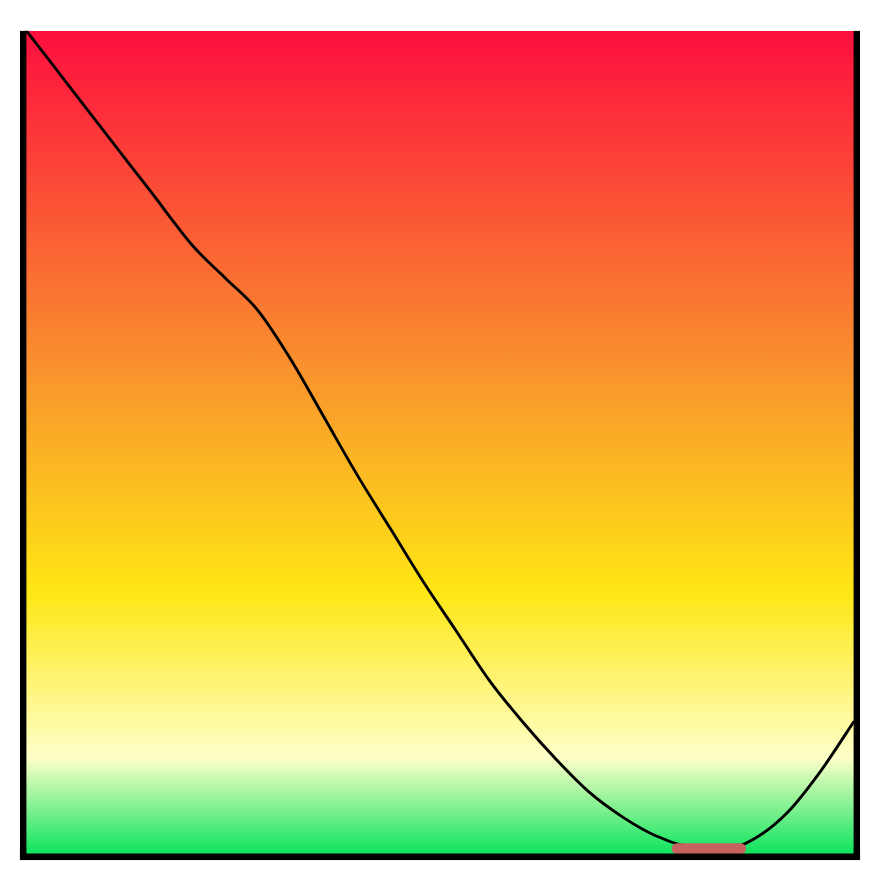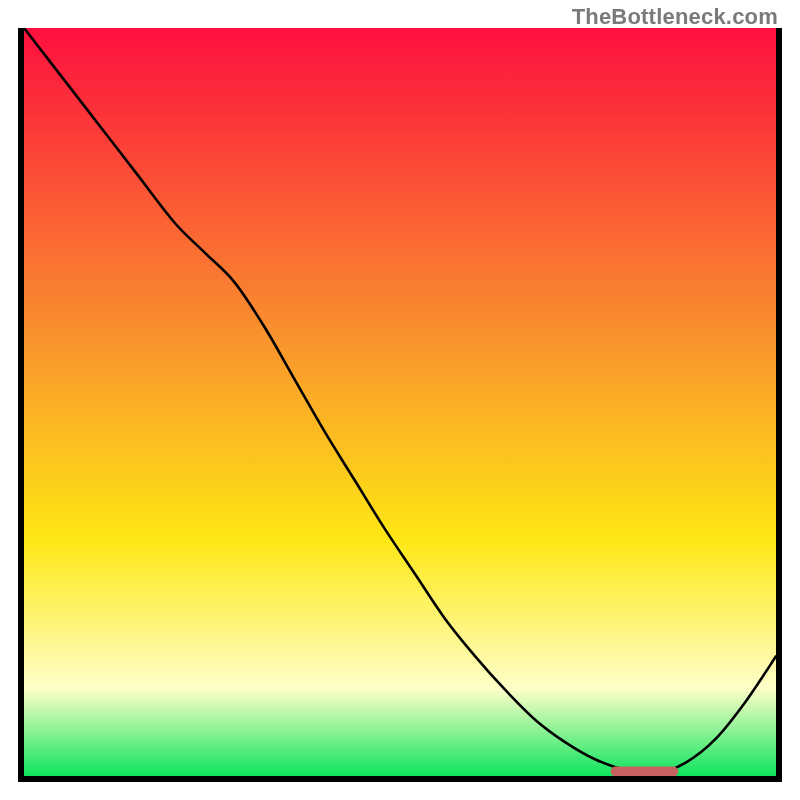--- a/index.html
+++ b/index.html
@@ -35,21 +35,20 @@
   svg {
     width: 100%;
     height: 100%;
     display: block;
   }
 </style>
 </head>
 <body>
 
 <div class="container">
-  <div class="attribution">TheBottleneck.com</div>
 
   <div class="plot">
     <svg viewBox="0 0 764 754" preserveAspectRatio="none">
       <defs>
         <linearGradient id="bg-grad" x1="0" y1="0" x2="0" y2="1">
 
         <stop offset="0%" stop-color="#fd0f3e"></stop>
             <stop offset="40%" stop-color="#f98f2e"></stop>
             <stop offset="68%" stop-color="#fee714"></stop>
             <stop offset="88%" stop-color="#feffc8"></stop>

